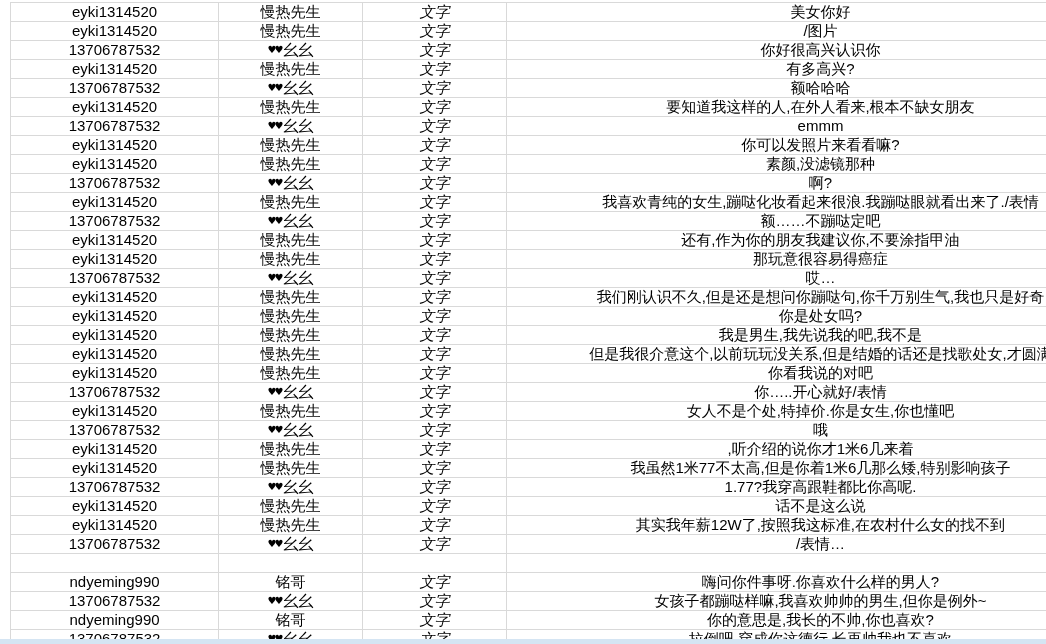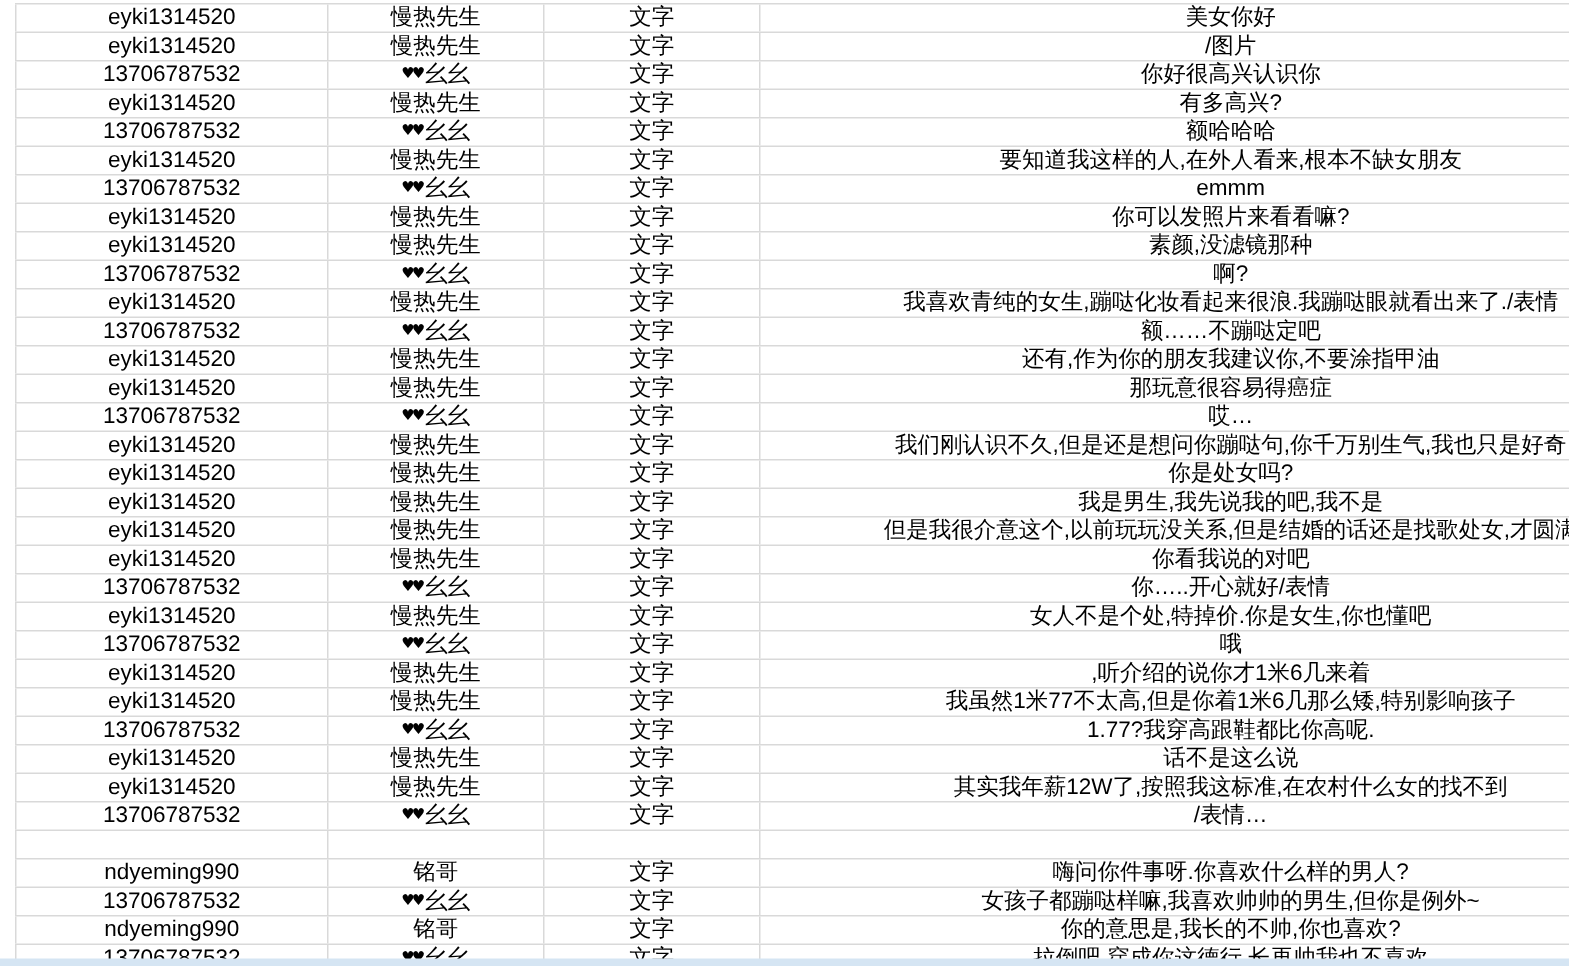--- a/index.html
+++ b/index.html
@@ -23,21 +23,21 @@
     display:flex;height:18px;border-bottom:1px solid var(--grid);
     align-items:stretch;
   }
   .cell{
     display:flex;align-items:center;justify-content:center;
     font-size:15px;line-height:18px;white-space:nowrap;overflow:hidden;
     box-sizing:border-box;
   }
   .c-id{width:215px;border-left:1px solid var(--grid);border-right:1px solid var(--grid);}
   .c-nick{width:148px;border-right:1px solid var(--grid);}
-  .c-type{width:148px;border-right:1px solid var(--grid);}
+  .c-type{width:148px;border-right:1px solid var(--grid);font-style:italic;}
   .c-msg{width:645px;}
   .hearts{
     font-size:10px;letter-spacing:-2px;margin-right:2px;line-height:18px;
     font-family:"DejaVu Sans",sans-serif;
   }
   .bottom-strip{
     position:absolute;left:0;bottom:0;width:1046px;height:5px;
     background:var(--strip);
   }
 </style>

